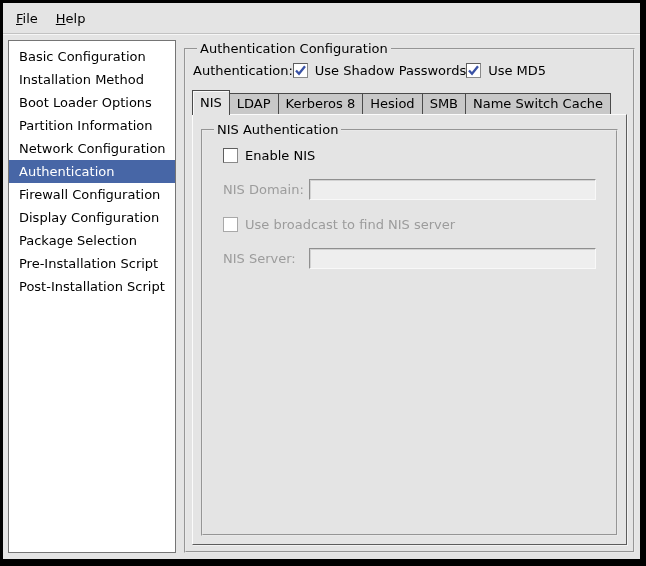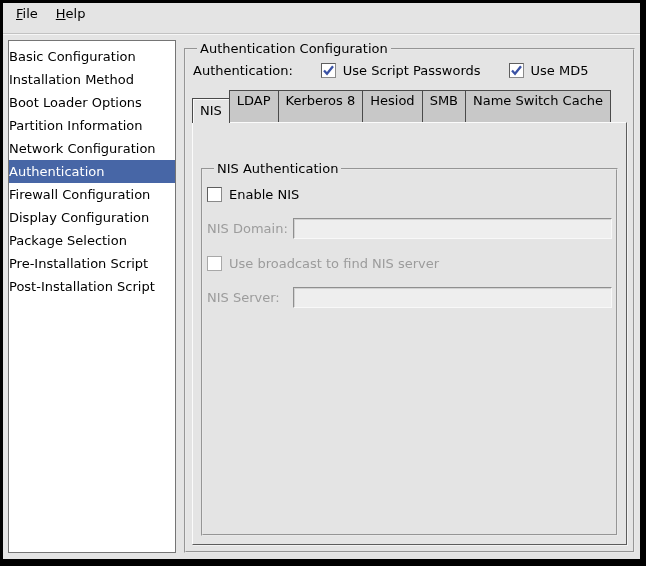--- a/index.html
+++ b/index.html
@@ -23,21 +23,21 @@
     padding:3px 6px 7px 3px;
   }
   .win-inner{
     width:100%;height:100%;
     background:var(--bg);
     display:flex;flex-direction:column;
   }
   
   .menubar{
     height:31px;flex-shrink:0;
-    display:flex;align-items:flex-start;
+    display:flex;align-items:center;
     padding:0 4px;
     border-bottom:1px solid #c2c2c2;
     box-shadow:0 1px 0 #f6f6f6;
   }
   .menu-item{
     display:inline-block;
     padding:3px 9px;
     cursor:default;
   }
   .menu-item::first-letter{text-decoration:underline;}
@@ -50,20 +50,21 @@
   }
   .sidebar{
     width:168px;flex-shrink:0;
     background:#fff;
     border:1px solid #757575;
     padding-top:4px;
     overflow:hidden;
   }
   .side-item{
     height:23px;line-height:23px;
+    padding-left:10px;
     white-space:nowrap;overflow:hidden;
   }
   .side-item.selected{
     background:var(--selection-bg);
     color:var(--selection-fg);
   }
   
   .gframe{
     border:2px groove #e9e9e9;
     position:relative;
@@ -77,21 +78,21 @@
   }
   .main-frame{
     flex:1;min-width:0;
     margin-top:8px;
     display:flex;flex-direction:column;
     padding:6px;
   }
   
   .auth-row{
     display:flex;align-items:center;
-    gap:28px;
+    gap:0;
     margin:7px 0 0 1px;
     flex-shrink:0;
   }
   .cbrow{
     display:inline-flex;align-items:center;
     gap:7px;
   }
   .cb{
     width:15px;height:15px;flex-shrink:0;
     background:#fff;
@@ -108,21 +109,21 @@
     flex:1;min-height:0;
     margin-top:12px;
     display:flex;flex-direction:column;
   }
   .tabstrip{
     display:flex;align-items:flex-end;
     flex-shrink:0;
     text-align:center;
   }
   .tab{
-    height:32px;line-height:20px;
+    height:21px;line-height:20px;
     padding:0 7px;
     background:var(--tab-inactive);
     border:1px solid #4a4a4a;
     border-bottom:none;
     margin-left:-1px;
     white-space:nowrap;
     position:relative;
   }
   .tab.active{
     height:25px;line-height:24px;
@@ -136,22 +137,21 @@
     flex:1;min-height:0;
     border:1px solid;
     border-color:#fbfbfb #5c5c5c #5c5c5c #fbfbfb;
     box-shadow:1px 1px 0 #f2f2f2;
     padding:14px 8px 8px 8px;
     display:flex;flex-direction:column;
     position:relative;z-index:1;
   }
   .nis-frame{
     flex:1;min-height:0;
-    padding:4px 4px;
-    margin-top:31px;
+    padding:4px 20px;
   }
   .row-cb1{margin-top:13px;}
   .fieldrow{
     display:flex;align-items:center;
     margin-top:13px;
   }
   .fieldlabel{
     width:86px;flex-shrink:0;
     color:var(--disabled);
     white-space:nowrap;
@@ -202,21 +202,21 @@
 
         <div class="auth-row">
           <span>Authentication:</span>
 
           <span class="cbrow checked">
             <span class="cb">
               <svg width="13" height="13" viewBox="0 0 13 13">
                 <path d="M2 6.5 L5 9.8 L11 2.2" fill="none" stroke="var(--check)" stroke-width="2.3"></path>
               </svg>
             </span>
-            <span class="cblabel">Use Script Passwords</span>
+            <span class="cblabel">Use Shadow Passwords</span>
           </span>
 
           <span class="cbrow checked">
             <span class="cb">
               <svg width="13" height="13" viewBox="0 0 13 13">
                 <path d="M2 6.5 L5 9.8 L11 2.2" fill="none" stroke="var(--check)" stroke-width="2.3"></path>
               </svg>
             </span>
             <span class="cblabel">Use MD5</span>
           </span>

